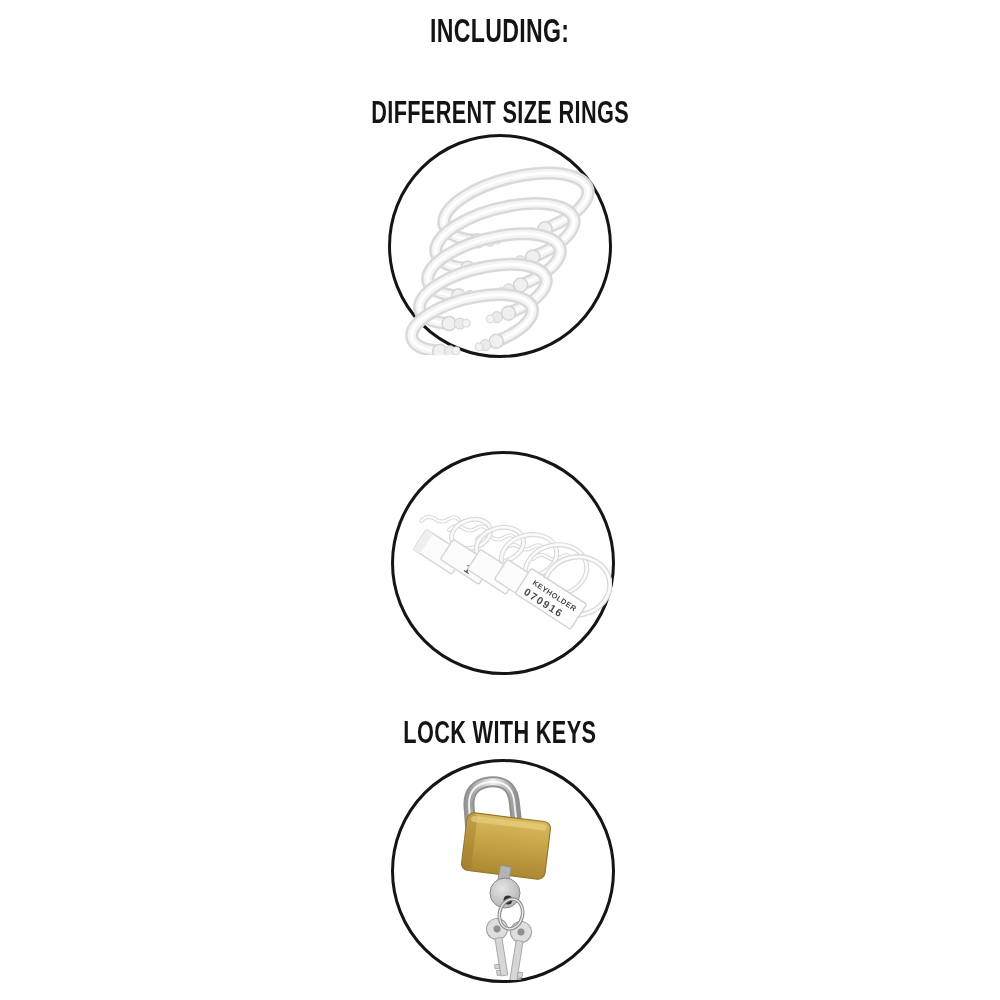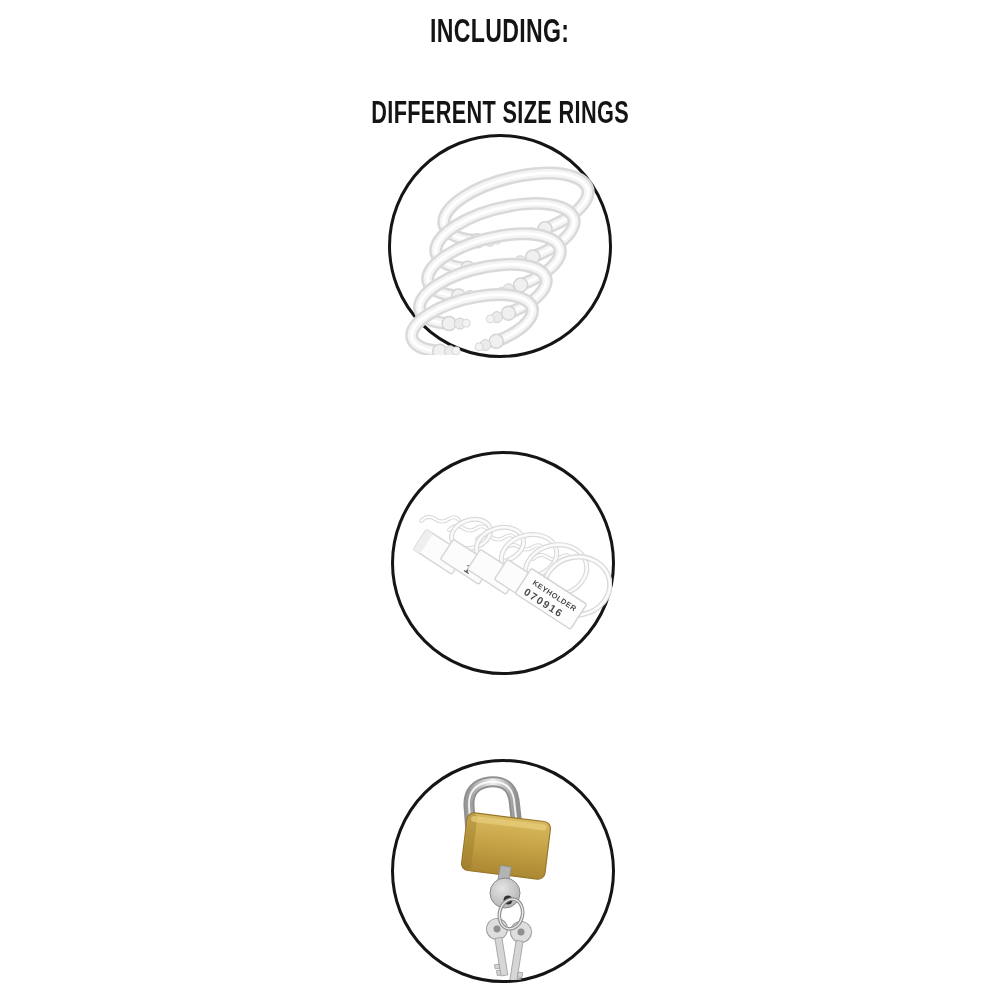--- a/index.html
+++ b/index.html
@@ -148,20 +148,23 @@
         </g>
         <g transform="translate(532 571) rotate(33)">
           <rect x="-2" y="-2" width="66" height="30" rx="2" fill="#fdfdfd" stroke="#d2d2d2" stroke-width="1.4"></rect>
           <text x="7" y="11" font-size="7.5" font-weight="bold" fill="#4c4c4c" letter-spacing="0.4">KEYHOLDER</text>
           <text x="5" y="24" font-size="10.5" font-weight="bold" fill="#4c4c4c" letter-spacing="1.6">070916</text>
         </g>
       </g>
     </svg>
   </div>
 
+  <div class="hdr sec" style="top:715px">
+    <span>LOCK WITH KEYS</span>
+  </div>
   <div class="circle" style="left:391px;top:759px">
     <svg viewBox="394 762 218 218">
       <defs>
         <linearGradient id="brass" x1="0" y1="0" x2="0" y2="1">
           <stop offset="0" stop-color="#d9ba60"></stop>
           <stop offset="0.45" stop-color="#c7a446"></stop>
           <stop offset="1" stop-color="#ab8832"></stop>
         </linearGradient>
         <linearGradient id="steel" x1="0" y1="0" x2="1" y2="0">
           <stop offset="0" stop-color="#9a9a9a"></stop>

